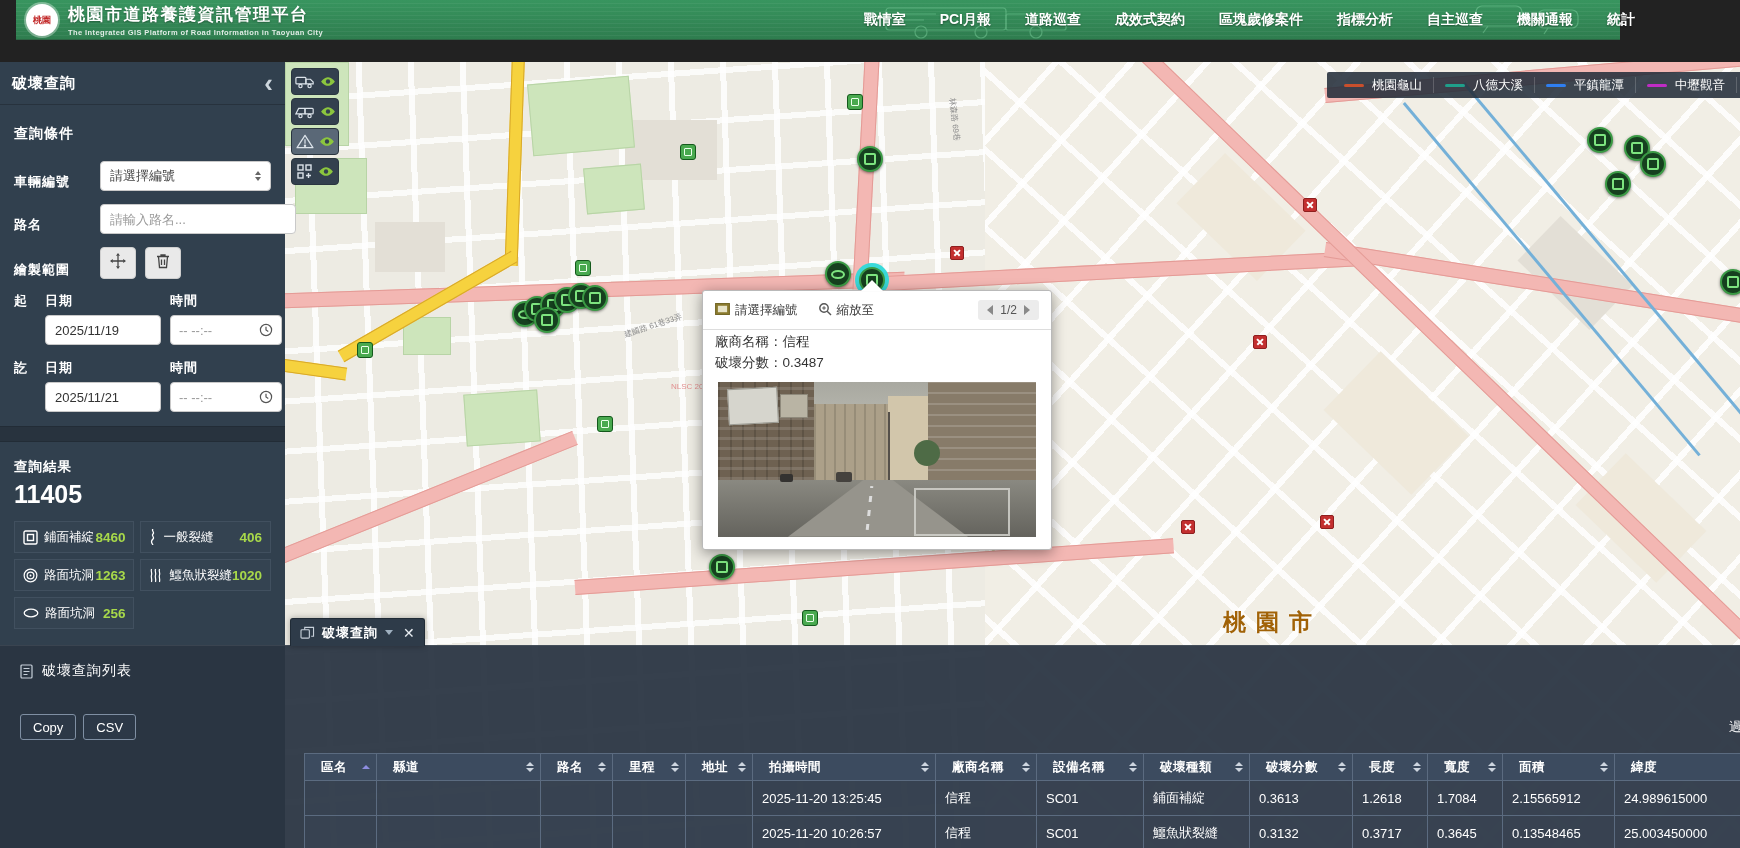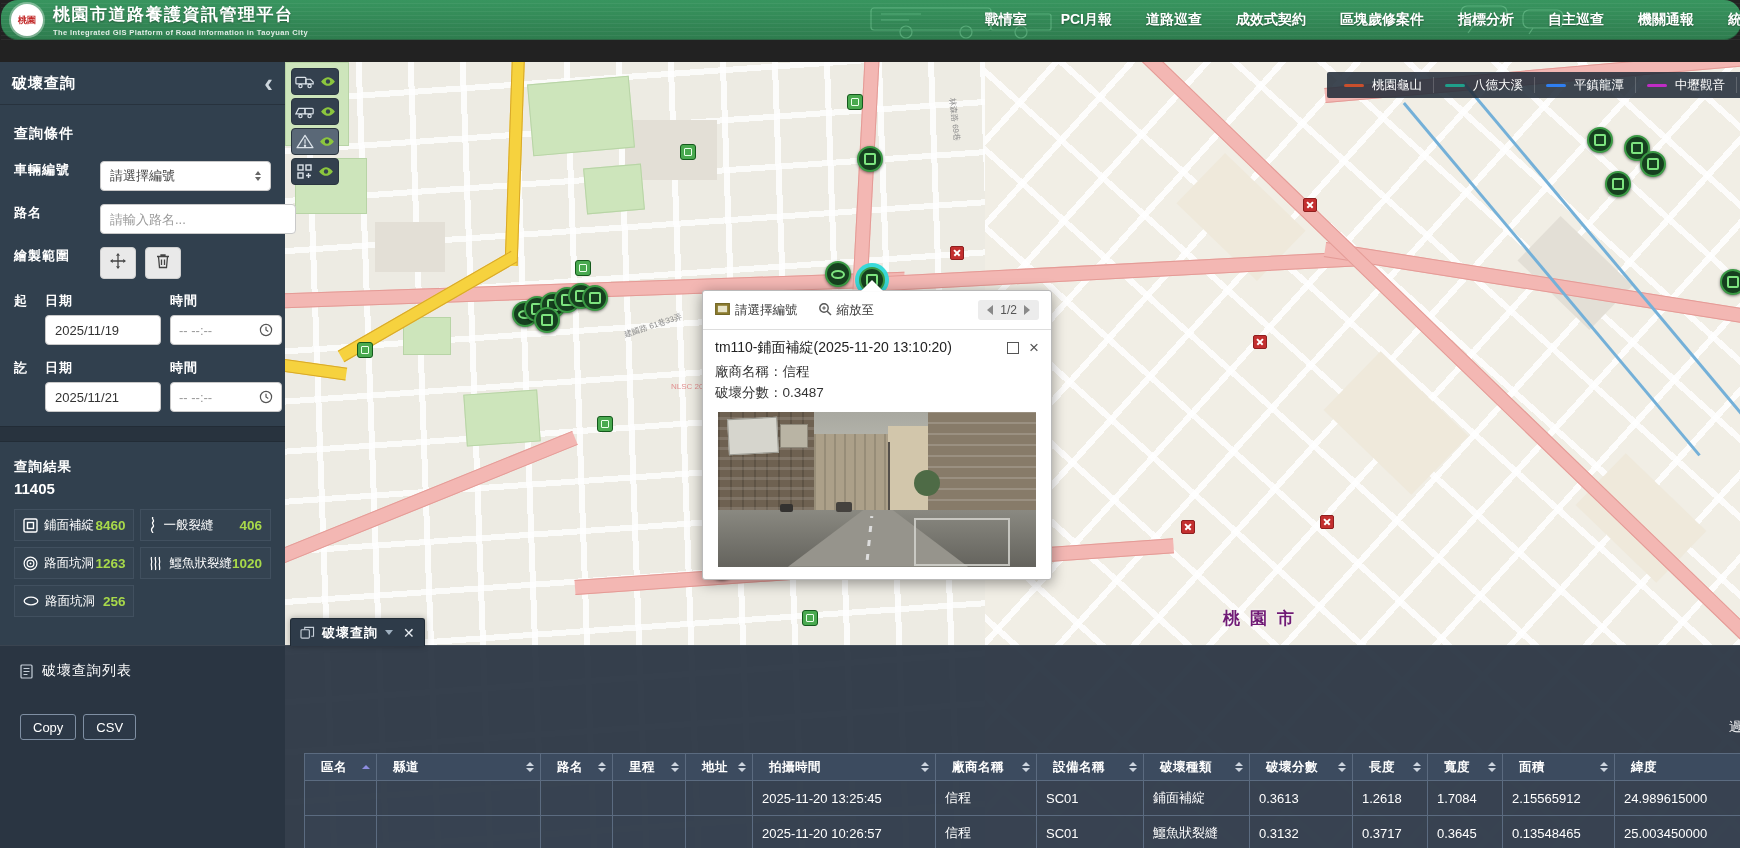--- a/index.html
+++ b/index.html
@@ -1,22 +1,22 @@
 <!DOCTYPE html>
 <html><head>
 <meta charset="utf-8">
 <style>
   html,body{margin:0;padding:0;background:#222;}
   #app{position:relative;width:1740px;height:848px;overflow:hidden;
        font-family:"Liberation Sans","DejaVu Sans",sans-serif;-webkit-font-smoothing:antialiased;}
 
   
-  .header{position:absolute;left:1px;top:0;width:1740px;height:40px;
+  .header{position:absolute;left:16px;top:0;width:1604px;height:40px;
     background:linear-gradient(180deg,#38955f,#2e7c4e);
-    box-shadow:inset 0 -1px 0 rgba(0,0,0,.25);z-index:20;border-radius:17px;}
+    box-shadow:inset 0 -1px 0 rgba(0,0,0,.25);z-index:20;}
   .header::after{content:"";position:absolute;inset:0;
     background:repeating-linear-gradient(0deg,rgba(255,255,255,.05) 0 1px,transparent 1px 4px);pointer-events:none;}
   .logo{position:absolute;left:10px;top:4px;width:32px;height:32px;border-radius:50%;
     background:#fff;box-shadow:0 0 0 2px rgba(255,255,255,.35);display:flex;align-items:center;justify-content:center;}
   .logo span{color:#c22828;font-size:9px;font-weight:bold;line-height:1;text-align:center;width:18px;}
   .titleblock{position:absolute;left:52px;top:3px;color:#fff;}
   .t-main{font-size:17px;font-weight:bold;letter-spacing:1.5px;text-shadow:0 1px 2px rgba(0,0,0,.35);}
   .t-sub{font-size:7.5px;font-weight:bold;color:rgba(255,255,255,.85);letter-spacing:.4px;margin-top:2px;}
   .hdr-art{position:absolute;left:860px;top:0;opacity:.45;pointer-events:none;}
   #nav{position:absolute;right:-15px;top:0;height:40px;display:flex;align-items:center;z-index:2;}
@@ -30,21 +30,21 @@
   .sq-bullet{width:6px;height:6px;background:#3dae4d;margin:0 10px;flex:none;}
   .statusbar .lab{margin-right:6px;}
 
   
   .sidebar{position:absolute;left:0;top:62px;width:285px;height:786px;background:#31404e;z-index:6;color:#fff;}
   .sb-head{height:42px;border-bottom:1px solid #27323d;display:flex;align-items:center;padding:0 12px;}
   .sb-title{font-size:15px;font-weight:bold;letter-spacing:1px;}
   .sb-collapse{margin-left:auto;color:#cdd6dd;font-size:26px;line-height:20px;cursor:pointer;font-weight:bold;}
   .sb-body{padding:12px 14px 0 14px;}
   .sec-title{font-size:14px;font-weight:bold;margin:8px 0 18px 0;letter-spacing:1px;}
-  .f-row{display:flex;align-items:flex-start;margin-bottom:13px;}
+  .f-row{display:flex;align-items:flex-end;margin-bottom:13px;}
   .f-label{width:86px;flex:none;font-size:13px;font-weight:600;letter-spacing:1px;}
   .sel,.inp{flex:1;height:30px;background:#fff;border:1px solid #c9c9c9;border-radius:4px;
     font-size:13px;color:#333;display:flex;align-items:center;padding:0 9px;box-sizing:border-box;}
   .sel{justify-content:space-between;cursor:pointer;}
   .sel .ph{color:#444;}
   .updown{display:flex;flex-direction:column;gap:2px;}
   .updown i{display:block;width:0;height:0;border-left:3.5px solid transparent;border-right:3.5px solid transparent;}
   .updown .u{border-bottom:4px solid #666;}
   .updown .d{border-top:4px solid #666;}
   input.inp{outline:none;}
@@ -55,21 +55,21 @@
     align-items:center;margin-bottom:14px;}
   .dt-lab{font-size:13px;font-weight:600;letter-spacing:1px;}
   .timebox{height:30px;background:#fff;border:1px solid #c9c9c9;border-radius:4px;display:flex;
     align-items:center;padding:0 8px;box-sizing:border-box;color:#999;font-size:13px;}
   .timebox svg{margin-left:auto;}
   .search-row{display:flex;margin:4px 0 18px 0;}
   .search-btn{margin-left:auto;display:flex;align-items:center;gap:6px;background:#8dc63f;color:#1e2b13;
     font-size:13px;font-weight:bold;padding:6px 13px;border:none;border-radius:4px;cursor:pointer;letter-spacing:1px;}
   .sb-divider{margin:0 -14px;height:14px;background:#28333e;border-top:1px solid #222c36;border-bottom:1px solid #222c36;}
   .res-title{font-size:13.5px;font-weight:bold;margin:16px 0 4px 0;letter-spacing:1px;}
-  .res-num{font-size:15px;font-weight:bold;margin-bottom:12px;}
+  .res-num{font-size:25px;font-weight:bold;margin-bottom:12px;}
   #stats{display:grid;grid-template-columns:1fr 1fr;gap:6px;}
   .stat-cell{height:30px;background:rgba(54,69,84,.55);border:1px solid #41505f;display:flex;
     align-items:center;padding:0 8px;}
   .stat-cell .sic{flex:none;display:flex;}
   .stat-cell .sl{font-size:12.5px;margin-left:6px;white-space:nowrap;}
   .stat-cell .sv{margin-left:auto;color:#a8d94a;font-weight:bold;font-size:13.5px;}
 
   
   .map{position:absolute;left:285px;top:62px;width:1455px;height:786px;background:#ece9e1;overflow:hidden;z-index:1;}
   .streets{position:absolute;top:0;bottom:0;}
@@ -83,21 +83,21 @@
   .block{position:absolute;background:#e3dfd6;z-index:1;}
   .block.b2{background:#efe9db;}
   .road{position:absolute;height:13px;background:#f3b7b3;border-top:1px solid #e49b96;border-bottom:1px solid #e49b96;
     transform-origin:0 50%;z-index:3;}
   .road.v{width:13px;height:auto;border:none;border-left:1px solid #e49b96;border-right:1px solid #e49b96;transform-origin:50% 0;}
   .road.diag{transform-origin:0 0;}
   .road.yellow{height:11px;background:#f6d23e;border-color:#d8a82a;}
   .road.yellow.v{width:11px;}
   .bluline{position:absolute;width:460px;height:2.5px;background:#74b0d8;transform-origin:0 0;z-index:3;}
   .map-label{position:absolute;font-size:8px;color:#8d8d8d;z-index:4;white-space:nowrap;}
-  .citylabel{position:absolute;left:938px;top:545px;color:#701a75;font-size:17px;font-weight:bold;
+  .citylabel{position:absolute;left:938px;top:545px;color:#a16207;font-size:23px;font-weight:bold;
     letter-spacing:10px;z-index:5;text-shadow:0 0 3px rgba(255,255,255,.8);}
 
   
   .mk{position:absolute;transform:translate(-50%,-50%);z-index:6;cursor:pointer;}
   .mk.circle,.mk.oval,.mk.selected{width:22px;height:22px;border-radius:50%;background:#16401f;
     border:2px solid #3a9a44;box-shadow:0 1px 3px rgba(0,0,0,.5);}
   .mk.circle::after,.mk.selected::after{content:"";position:absolute;left:50%;top:50%;width:8px;height:8px;
     margin:-6px 0 0 -6px;border:2px solid #7de47f;border-radius:2px;}
   .mk.oval::after{content:"";position:absolute;left:50%;top:50%;width:10px;height:5px;
     margin:-4.5px 0 0 -7px;border:2px solid #7de47f;border-radius:50%;}
@@ -317,27 +317,20 @@
                 <path d="M9.2 9.2L13 13"></path>
                 <path d="M6 4.2v3.6M4.2 6h3.6" stroke-width="1"></path>
               </svg></span>
           <span>縮放至</span>
         </div>
         <div class="pager">
           <span class="tri l"></span>
           <span>1/2</span>
           <span class="tri r"></span>
         </div>
-      </div>
-      <div class="p-title-row">
-        <span>tm110-鋪面補綻(2025-11-20 13:10:20)</span>
-        <span class="p-winbtns">
-          <span class="maxbox"></span>
-          <span class="closex">×</span>
-        </span>
       </div>
       <div class="p-lines">
         <div>廠商名稱：信程</div>
         <div>破壞分數：0.3487</div>
       </div>
       <div class="p-photo">
         <div style="position:absolute;inset:0;background:linear-gradient(#a8a8a0,#c2c2b8 40%,#8e8d86 40%);"></div>
         <div style="position:absolute;left:0;top:0;width:96px;height:98px;background:#6e6151;"></div>
         <div style="position:absolute;left:0;top:0;width:96px;height:98px;background:repeating-linear-gradient(0deg,rgba(255,255,255,.12) 0 3px,transparent 3px 10px),repeating-linear-gradient(90deg,rgba(0,0,0,.15) 0 2px,transparent 2px 12px);"></div>
         <div style="position:absolute;left:10px;top:6px;width:48px;height:34px;background:#d6d5cd;border:1px solid #9a9a92;transform:rotate(-3deg);"></div>

